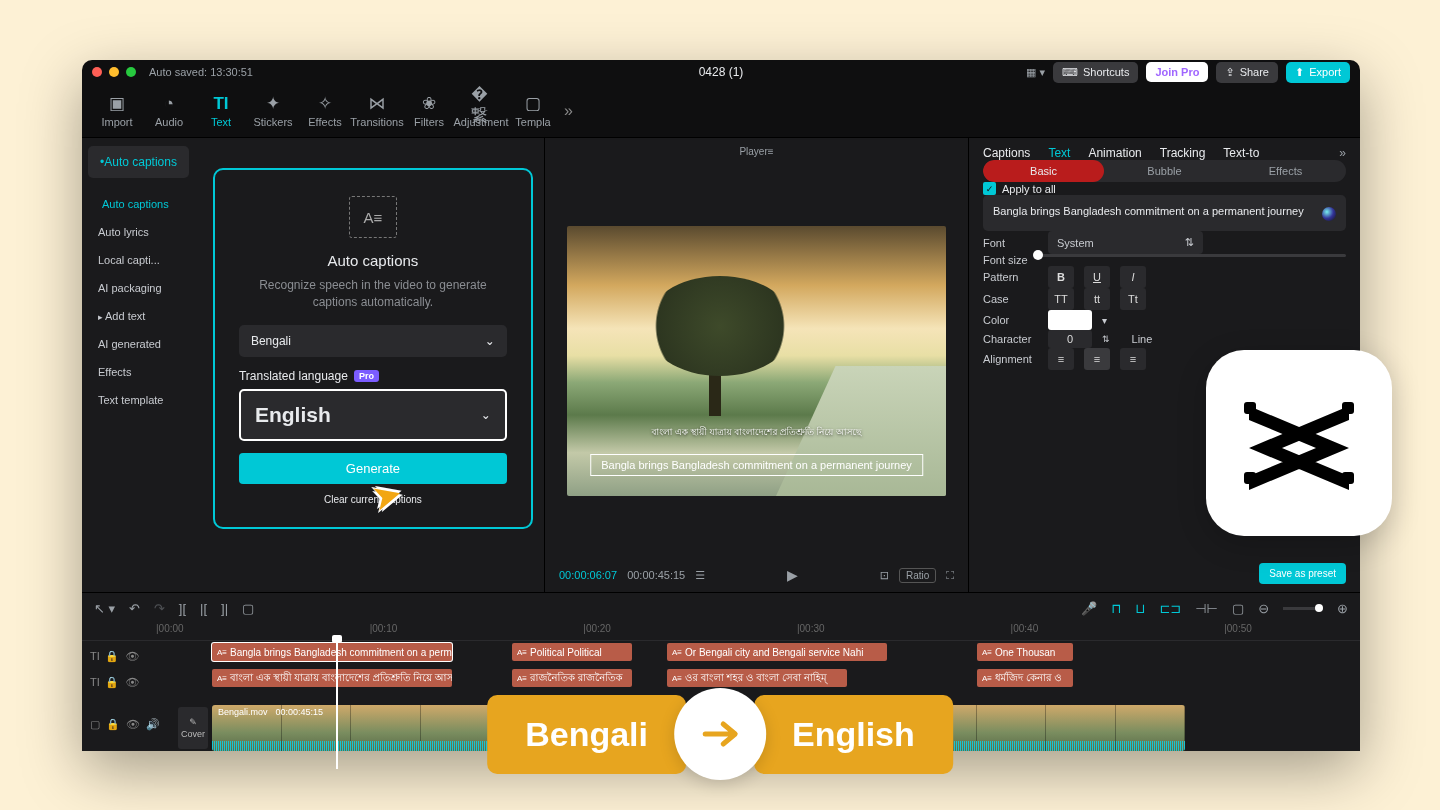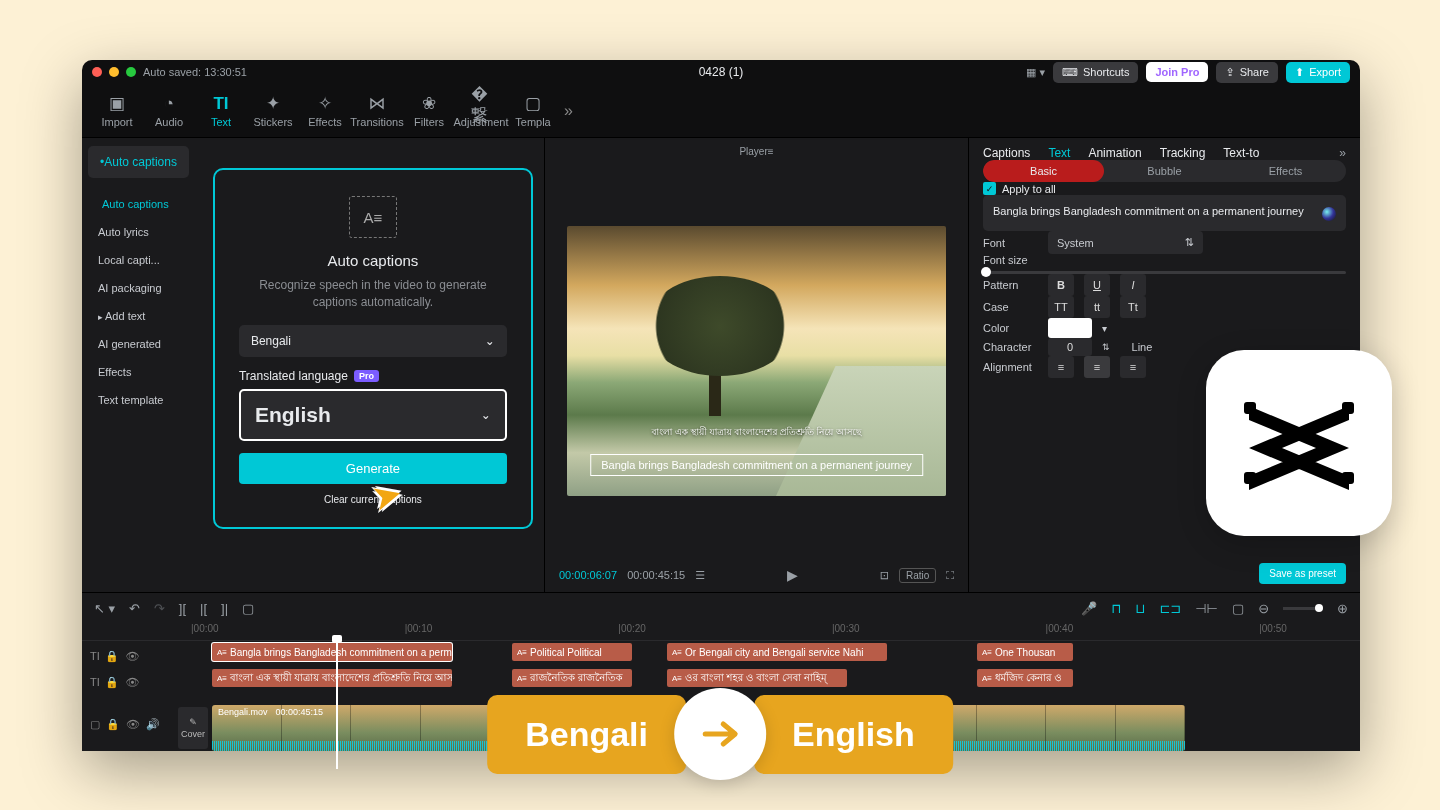--- a/index.html
+++ b/index.html
@@ -2,21 +2,21 @@
 <html><head>
 <meta charset="utf-8">
 <style>
 *{margin:0;padding:0;box-sizing:border-box;-webkit-font-smoothing:antialiased}
 body{width:1440px;height:810px;background:#fdf1d5;font-family:-apple-system,BlinkMacSystemFont,"Segoe UI",sans-serif;overflow:hidden;position:relative}
 .app{position:absolute;left:82px;top:60px;width:1278px;height:690px;background:#0f0f10;border-radius:10px;box-shadow:0 20px 60px rgba(0,0,0,.35);overflow:visible}
 .titlebar{height:24px;display:flex;align-items:center;padding:0 10px;gap:7px;color:#9aa0a6;font-size:11px}
 .tl-dots{display:flex;gap:7px}
 .tl-dot{width:10px;height:10px;border-radius:50%}
 .redd{background:#ff5f56}.yelw{background:#ffbd2e}.grnd{background:#27c93f}
-.tl-auto{}
+.tl-auto{margin-left:6px}
 .tl-title{position:absolute;left:50%;transform:translateX(-50%);color:#e8eaed;font-size:12px}
 .tl-right{margin-left:auto;display:flex;align-items:center;gap:8px}
 .pill{display:flex;align-items:center;gap:5px;background:#3a3a3d;color:#e8eaed;border-radius:5px;padding:4px 9px;font-size:11px;cursor:pointer}
 .pill.join{background:#fff;color:#a066ff;font-weight:600}
 .pill.exp{background:#00c8d6;color:#fff}
 .toolbar{height:54px;display:flex;align-items:center;padding:0 10px;gap:2px;border-bottom:1px solid #000}
 .tbitem{display:flex;flex-direction:column;align-items:center;gap:2px;width:50px;color:#9aa0a6;font-size:11px;cursor:pointer}
 .tbitem.active{color:#00c8d6}
 .tbicon{width:20px;height:20px;display:flex;align-items:center;justify-content:center;font-size:17px}
 .cols{display:flex;height:454px}
@@ -68,21 +68,21 @@
 .prow{display:flex;align-items:center;gap:10px;font-size:11px;color:#c8cbd0}
 .prow>span:first-child{width:55px}
 .psel{flex:1;background:#2a2a2d;padding:5px 9px;border-radius:4px;display:flex;justify-content:space-between;align-items:center;max-width:155px}
 .fmtbtn{width:26px;height:22px;background:#2a2a2d;border-radius:3px;display:flex;align-items:center;justify-content:center;font-size:11px;color:#ddd;cursor:pointer}
 .clrsw{width:44px;height:20px;background:#fff;border-radius:3px}
 .num{width:44px;background:#2a2a2d;color:#ddd;text-align:center;padding:3px;border-radius:3px;font-size:11px}
 .preset{position:absolute;right:14px;bottom:8px;background:#00c8d6;color:#fff;font-size:10px;padding:5px 10px;border-radius:4px;cursor:pointer}
 .tline{background:#1a1a1c;border-top:1px solid #000}
 .tbar1{height:30px;display:flex;align-items:center;padding:0 12px;gap:14px;color:#9aa0a6;font-size:13px}
 .tbar1 .sp{flex:1}
-.ruler{height:18px;display:flex;color:#666;font-size:10px;padding-left:109px;gap:186px;position:relative;border-bottom:1px solid #2a2a2d}
+.ruler{height:18px;display:flex;color:#666;font-size:10px;padding-left:74px;gap:186px;position:relative;border-bottom:1px solid #2a2a2d}
 .tracks{position:relative;height:110px}
 .track{position:absolute;left:0;right:0;height:22px;display:flex;align-items:center}
 .tlabels{position:absolute;left:8px;display:flex;gap:6px;color:#888;font-size:11px}
 .clip{position:absolute;height:18px;background:#b85c48;border-radius:2px;color:#fff;font-size:10px;padding:2px 5px;overflow:hidden;white-space:nowrap;display:flex;align-items:center;gap:3px}
 .clip.sel{box-shadow:0 0 0 1px #fff}
 .vclip{position:absolute;left:130px;top:64px;height:46px;right:175px;border-radius:3px;overflow:hidden;display:flex;background:#202a22}
 .vclip .hdr{position:absolute;top:2px;left:6px;z-index:2;font-size:9px;color:#fff;display:flex;gap:8px}
 .thumb{flex:1;background:linear-gradient(180deg,#cfa96a 0%,#7a8d5f 60%,#5a6b48 100%);border-right:1px solid rgba(0,0,0,.3)}
 .wav{position:absolute;left:0;right:0;bottom:0;height:10px;background:repeating-linear-gradient(90deg,#19c4d0 0 1px,transparent 1px 2px)}
 .cover{position:absolute;left:96px;top:66px;width:30px;height:42px;background:#2a2a2d;border-radius:3px;display:flex;flex-direction:column;align-items:center;justify-content:center;color:#bbb;font-size:9px;gap:2px}
@@ -242,21 +242,21 @@
           <span>Bangla brings Bangladesh commitment on a permanent journey</span>
           <div class="orb"></div>
         </div>
       <div class="prow">
           <span>Font</span>
           <div class="psel">
             <span>System</span>
             <span>⇅</span>
           </div>
         </div>
-      <div class="prow" style="flex-direction:column;align-items:flex-start;gap:5px">
+      <div class="prow" style="flex-direction:row;align-items:flex-start;gap:5px">
         <span>Font size</span>
         <div style="width:100%;height:3px;background:#3a3a3d;border-radius:2px;position:relative">
             <div style="position:absolute;left:-2px;top:-4px;width:10px;height:10px;background:#fff;border-radius:50%"></div>
           </div>
       </div>
       <div class="prow">
           <span>Pattern</span>
         <div class="fmtbtn">
             <b>B</b>
           </div>

